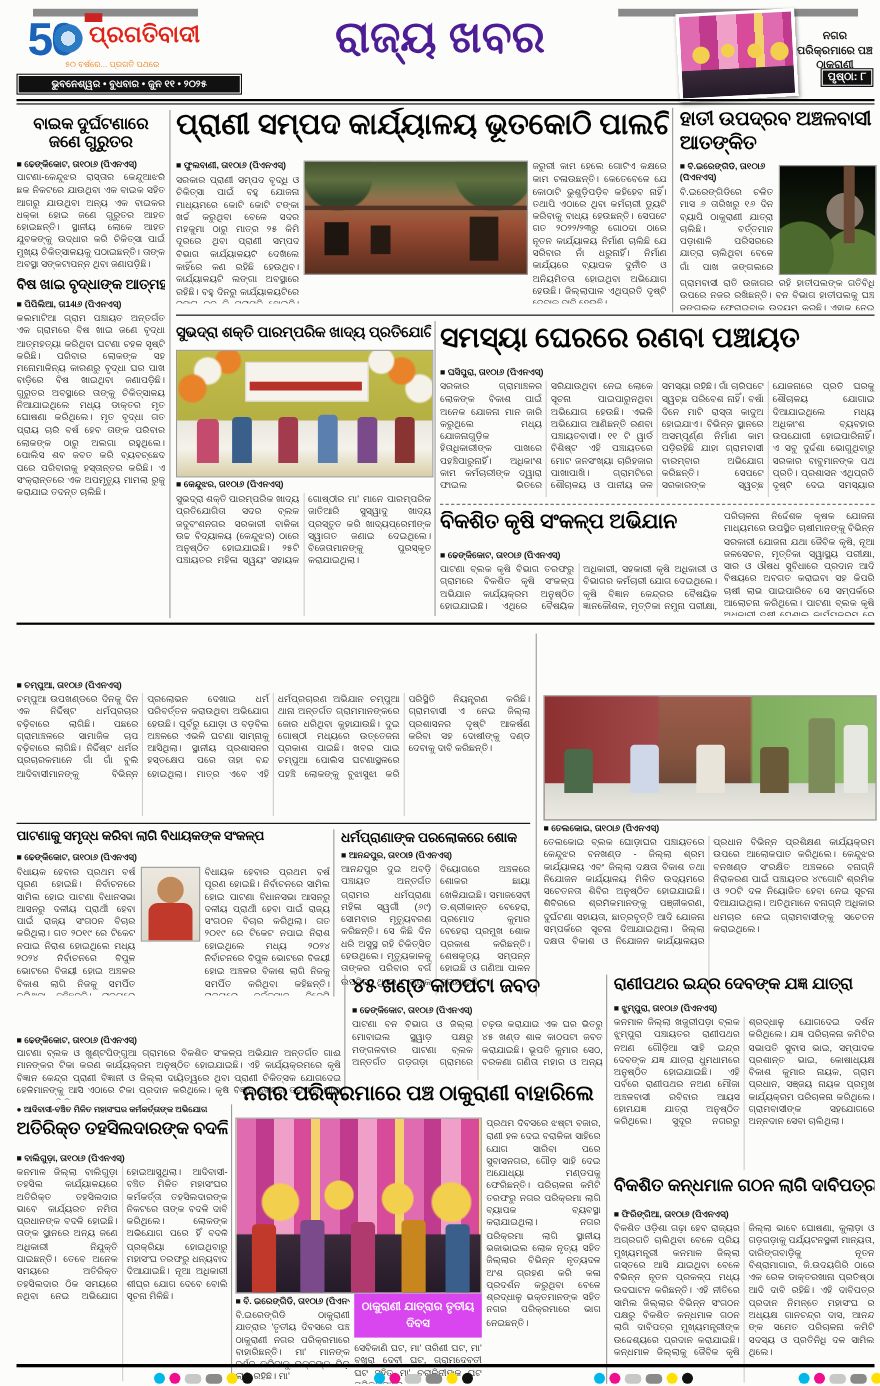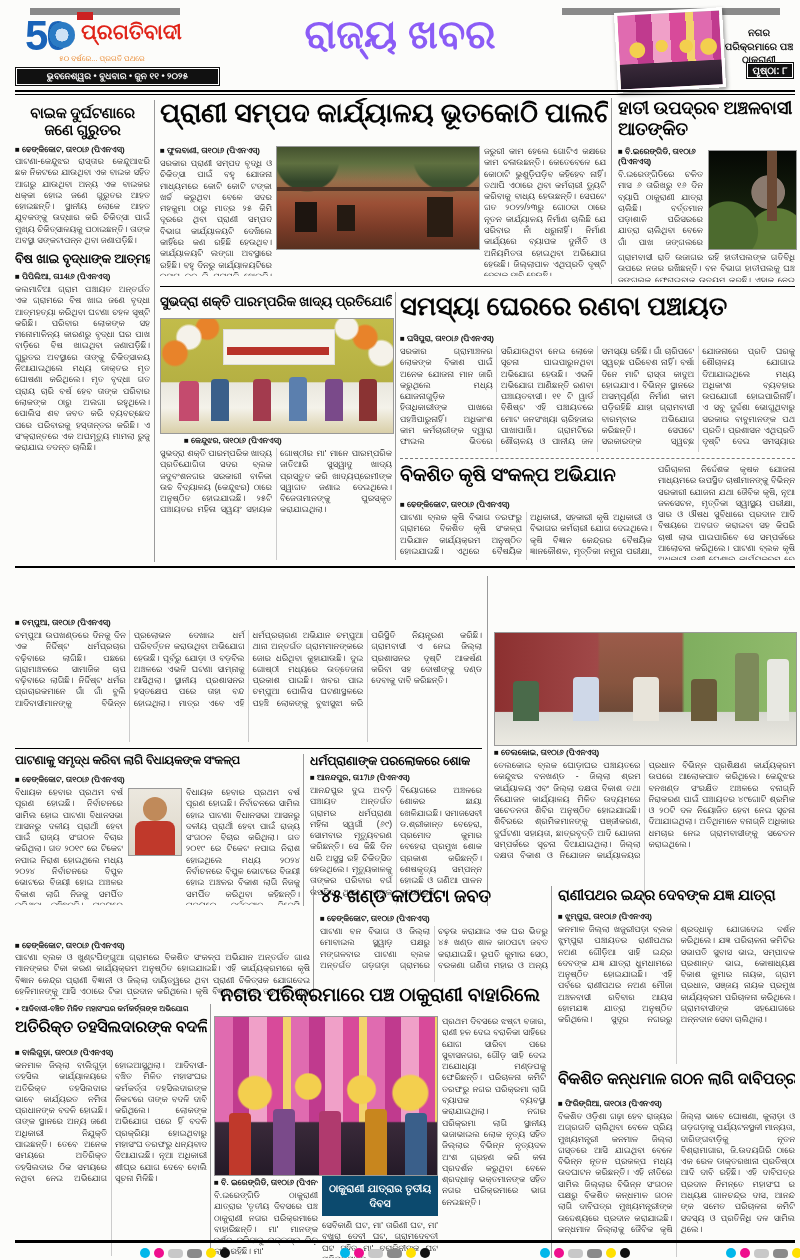--- a/index.html
+++ b/index.html
@@ -72,21 +72,21 @@
   <div class="abs" style="left:25px;top:14px;width:190px;height:52px;">
     <span class="abs" style="left:0;top:-2px;font-size:42px;font-weight:bold;color:#1a63b8;letter-spacing:-2px;">50</span>
     <span class="abs" style="left:24px;top:8px;width:26px;height:26px;border-radius:50%;background:radial-gradient(circle,#cfe2f5 0 35%,#2b7bc4 36% 70%,#164a86 71%);"></span>
     <span class="abs" style="left:52px;top:-2px;width:16px;height:8px;background:#c22;"></span>
     <span class="abs" style="left:56px;top:6px;font-size:21px;font-weight:bold;color:#e02318;white-space:nowrap;">ପ୍ରଗତିବାଦୀ</span>
     <span class="abs" style="left:34px;top:40px;font-size:7.5px;color:#e87f1e;white-space:nowrap;">୫୦ ବର୍ଷରେ... ପ୍ରଗତି ପଥରେ</span>
   </div>
 
   <div class="abs blackbox" style="left:15px;top:67px;width:205px;height:19px;font-size:9px;">ଭୁବନେଶ୍ୱର • ବୁଧବାର • ଜୁନ ୧୧ • ୨୦୨୫</div>
 
-  <div class="abs ctr" style="left:240px;top:12px;width:320px;height:58px;font-size:40px;font-weight:bold;color:#8b5cf6;overflow:hidden;white-space:nowrap;">ରାଜ୍ୟ ଖବର</div>
+  <div class="abs ctr" style="left:240px;top:12px;width:320px;height:58px;font-size:40px;font-weight:bold;color:#4c1d95;overflow:hidden;white-space:nowrap;">ରାଜ୍ୟ ଖବର</div>
 
   <div class="abs ph ph-festival" style="left:616px;top:10px;width:102px;height:74px;border:3px solid #fff;box-shadow:1px 2px 4px rgba(0,0,0,.45);transform:rotate(-3deg);"></div>
   <div class="abs ctr" style="left:724px;top:26px;width:70px;height:40px;font-size:10px;font-weight:bold;line-height:1.35;overflow:hidden;">ନଗର ପରିକ୍ରମାରେ ପଞ୍ଚ ଠାକୁରାଣୀ ବାହାରିଲେ</div>
   <div class="abs blackbox" style="left:746px;top:62px;width:48px;height:17px;font-size:10px;">ପୃଷ୍ଠା: ୮</div>
 
   <div class="abs hrule" style="left:15px;top:90px;width:780px;height:2px;"></div>
   <div class="abs hrule" style="left:15px;top:94px;width:780px;height:1px;"></div>
 
   <div class="abs vr" style="left:154px;top:100px;height:462px;"></div>
 
@@ -125,21 +125,21 @@
   <div class="abs ph ph-event1" style="left:160px;top:318px;width:232px;height:114px;">
     <i style="left:62px;top:10px;width:110px;height:34px;background:#f6f3ec;border:1px solid #ddd;"></i>
     <i style="left:66px;top:28px;width:102px;height:8px;background:#b8322a;"></i>
     <i class="person" style="left:18px;top:62px;width:20px;height:40px;background:#c44b6e;"></i>
     <i class="person" style="left:50px;top:60px;width:18px;height:42px;background:#3a5f8a;"></i>
     <i class="person" style="left:92px;top:60px;width:18px;height:42px;background:#a33b4e;"></i>
     <i class="person" style="left:128px;top:58px;width:18px;height:44px;background:#5b7fae;"></i>
     <i class="person" style="left:164px;top:60px;width:18px;height:42px;background:#7a4a8a;"></i>
     <i class="person" style="left:198px;top:60px;width:18px;height:42px;background:#8a3333;"></i>
   </div>
-  <div class="abs dl" style="left:160px;top:436px;width:232px;margin-left:24px;">■ କେନ୍ଦୁଝର, ତା୧୦ା୬ (ପିଏନଏସ୍)</div>
+  <div class="abs dl" style="left:160px;top:436px;width:232px;">■ କେନ୍ଦୁଝର, ତା୧୦ା୬ (ପିଏନଏସ୍)</div>
   <div class="abs bd c2" style="left:160px;top:448px;width:232px;height:112px;">ସୁଭଦ୍ରା ଶକ୍ତି ପାରମ୍ପରିକ ଖାଦ୍ୟ ପ୍ରତିଯୋଗିତା ସଦର ବ୍ଲକ ଜଦୁବଂଶନଗର ସରକାରୀ ବାଳିକା ଉଚ୍ଚ ବିଦ୍ୟାଳୟ (କେନ୍ଦୁଝର) ଠାରେ ଅନୁଷ୍ଠିତ ହୋଇଯାଇଛି। ୨୫ଟି ପଞ୍ଚାୟତର ମହିଳା ସ୍ୱୟଂ ସହାୟକ ଗୋଷ୍ଠୀର ମା' ମାନେ ପାରମ୍ପରିକ ଜାତିଆରି ସୁସ୍ୱାଦୁ ଖାଦ୍ୟ ପ୍ରସ୍ତୁତ କରି ଖାଦ୍ୟପ୍ରେମୀଙ୍କ ସ୍ୱାଗତ ଜଣାଇ ଦେଇଥିଲେ। ବିଜେତାମାନଙ୍କୁ ପୁରସ୍କୃତ କରାଯାଇଥିଲା।</div>
 
   <div class="abs vr" style="left:395px;top:292px;height:268px;"></div>
 
   <div class="abs hd nw" style="left:400px;top:292px;width:395px;height:38px;font-size:26px;">ସମସ୍ୟା ଘେରରେ ରଣବା ପଞ୍ଚାୟତ</div>
   <div class="abs dl" style="left:400px;top:334px;width:95px;">■ ଘସିପୁରା, ତା୧୦ା୬ (ପିଏନଏସ୍)</div>
   <div class="abs bd c4" style="left:400px;top:346px;width:395px;height:106px;">ସରକାର ଗ୍ରାମାଞ୍ଚଳର ଲୋକଙ୍କ ବିକାଶ ପାଇଁ ଅନେକ ଯୋଜନା ମାନ ଜାରି କରୁଥିଲେ ମଧ୍ୟ ଯୋଜନାଗୁଡ଼ିକ ହିତାଧିକାରୀଙ୍କ ପାଖରେ ପହଞ୍ଚିପାରୁନାହିଁ। ଅଧିକାଂଶ କାମ କର୍ମଚାରୀଙ୍କ ଦ୍ୱାରା ଫାଇଲ ଭିତରେ ସରିଯାଉଥିବା ନେଇ ଲୋକେ ସୂଚନା ପାଇପାରୁନଥିବା ଅଭିଯୋଗ ହେଉଛି। ଏଭଳି ଅଭିଯୋଗ ଆଣିଛନ୍ତି ରଣବା ପଞ୍ଚାୟତବାସୀ। ୧୧ ଟି ୱାର୍ଡ ବିଶିଷ୍ଟ ଏହି ପଞ୍ଚାୟତରେ ମୋଟ ଜନସଂଖ୍ୟା ଚାରିହଜାର ପାଖାପାଖି। ଗ୍ରାମଟିରେ ଶୌଚାଳୟ ଓ ପାନୀୟ ଜଳ ସମସ୍ୟା ରହିଛି। ଗାଁ ଚାରିପଟେ ସ୍ୱଚ୍ଛ ପରିବେଶ ନାହିଁ। ବର୍ଷା ଦିନେ ମାଟି ରାସ୍ତା କାଦୁଅ ହୋଇଯାଏ। ବିଭିନ୍ନ ସ୍ଥାନରେ ଅସମ୍ପୂର୍ଣ୍ଣ ନିର୍ମାଣ କାମ ପଡ଼ିରହିଛି ଯାହା ଗ୍ରାମବାସୀ ବାରମ୍ବାର ଅଭିଯୋଗ କରିଛନ୍ତି। ସେପଟେ ସରକାରଙ୍କ ସ୍ୱଚ୍ଛ ଯୋଜନାରେ ପ୍ରତି ଘରକୁ ଶୌଚାଳୟ ଯୋଗାଇ ଦିଆଯାଇଥିଲେ ମଧ୍ୟ ଅଧିକାଂଶ ବ୍ୟବହାର ଉପଯୋଗୀ ହୋଇପାରିନାହିଁ। ଏ ସବୁ ଦୁର୍ଦ୍ଦଶା ଭୋଗୁଥିବାରୁ ସରକାର ବାବୁମାନଙ୍କ ପଥ ପ୍ରତି। ପ୍ରଶାସନ ଏଥିପ୍ରତି ଦୃଷ୍ଟି ଦେଇ ସମସ୍ୟାର ସମାଧାନ କରିବାକୁ ଗ୍ରାମବାସୀ ଦାବି କରିଛନ୍ତି।</div>
 
   <div class="abs dashedrule" style="left:400px;top:458px;width:395px;"></div>
 
@@ -160,21 +160,21 @@
   <div class="abs ph ph-portrait" style="left:128px;top:788px;width:52px;height:66px;">
     <i style="left:14px;top:8px;width:24px;height:24px;border-radius:50%;background:#c08a5a;"></i>
     <i style="left:6px;top:32px;width:40px;height:34px;border-radius:8px 8px 0 0;background:#c0392b;"></i>
   </div>
   <div class="abs bd" style="left:15px;top:787px;width:108px;height:118px;">ବିଧାୟକ ହେବାର ପ୍ରଥମ ବର୍ଷ ପୂରଣ ହୋଇଛି। ନିର୍ବାଚନରେ ସାମିଲ ହୋଇ ପାଟଣା ବିଧାନସଭା ଆସନରୁ ଦଳୀୟ ପ୍ରାର୍ଥୀ ହେବା ପାଇଁ ରାଜ୍ୟ ସଂଗଠନ ବିଚାର କରିଥିଲା। ଗତ ୨୦୧୯ ରେ ଟିକେଟ ନପାଇ ନିରାଶ ହୋଇଥିଲେ ମଧ୍ୟ ୨୦୨୪ ନିର୍ବାଚନରେ ବିପୁଳ ଭୋଟରେ ବିଜୟୀ ହୋଇ ଅଞ୍ଚଳର ବିକାଶ ଲାଗି ନିଜକୁ ସମର୍ପିତ କରିଥିବା କହିଛନ୍ତି। ରାଜ୍ୟରେ ବର୍ତ୍ତମାନ ବିଜେପି ସରକାର ଥିବାରୁ ପାଟଣାର ସର୍ବାଙ୍ଗୀନ ଉନ୍ନତି ହିଁ ତାଙ୍କ ଲକ୍ଷ୍ୟ। ପାଟଣାକୁ ସମୃଦ୍ଧ କରିବା ହିଁ ତାଙ୍କ ସଂକଳ୍ପ ବୋଲି ସେ ସ୍ପଷ୍ଟ କରିଛନ୍ତି।</div>
   <div class="abs bd" style="left:186px;top:787px;width:114px;height:118px;">ବିଧାୟକ ହେବାର ପ୍ରଥମ ବର୍ଷ ପୂରଣ ହୋଇଛି। ନିର୍ବାଚନରେ ସାମିଲ ହୋଇ ପାଟଣା ବିଧାନସଭା ଆସନରୁ ଦଳୀୟ ପ୍ରାର୍ଥୀ ହେବା ପାଇଁ ରାଜ୍ୟ ସଂଗଠନ ବିଚାର କରିଥିଲା। ଗତ ୨୦୧୯ ରେ ଟିକେଟ ନପାଇ ନିରାଶ ହୋଇଥିଲେ ମଧ୍ୟ ୨୦୨୪ ନିର୍ବାଚନରେ ବିପୁଳ ଭୋଟରେ ବିଜୟୀ ହୋଇ ଅଞ୍ଚଳର ବିକାଶ ଲାଗି ନିଜକୁ ସମର୍ପିତ କରିଥିବା କହିଛନ୍ତି। ରାଜ୍ୟରେ ବର୍ତ୍ତମାନ ବିଜେପି ସରକାର ଥିବାରୁ ପାଟଣାର ସର୍ବାଙ୍ଗୀନ ଉନ୍ନତି ହିଁ ତାଙ୍କ ଲକ୍ଷ୍ୟ। ପାଟଣାକୁ ସମୃଦ୍ଧ କରିବା ହିଁ ତାଙ୍କ ସଂକଳ୍ପ ବୋଲି ସେ ସ୍ପଷ୍ଟ କରିଛନ୍ତି।</div>
 
   <div class="abs vr" style="left:303px;top:754px;height:152px;"></div>
 
   <div class="abs hd nw" style="left:310px;top:754px;width:172px;height:16px;font-size:12.5px;">ଧର୍ମପ୍ରାଣାଙ୍କ ପରଲୋକରେ ଶୋକ</div>
-  <div class="abs dl" style="left:310px;top:773px;width:172px;">■ ଆନନ୍ଦପୁର, ତା17ା୬ (ପିଏନଏସ୍)</div>
+  <div class="abs dl" style="left:310px;top:773px;width:172px;">■ ଆନନ୍ଦପୁର, ତା୧୦ା9 (ପିଏନଏସ୍)</div>
   <div class="abs bd c2" style="left:310px;top:785px;width:172px;height:120px;">ଆନନ୍ଦପୁର ଦୁଇ ଅବଡ଼ି ପଞ୍ଚାୟତ ଅନ୍ତର୍ଗତ ଗ୍ରାମର ଧର୍ମପ୍ରାଣା ମହିଳା ସ୍ୱର୍ଗୀ (୬୯) ସୋମବାର ମୃତ୍ୟୁବରଣ କରିଛନ୍ତି। ସେ କିଛି ଦିନ ଧରି ଅସୁସ୍ଥ ରହି ଚିକିତ୍ସିତ ହେଉଥିଲେ। ମୃତ୍ୟୁକାଳକୁ ତାଙ୍କର ପରିବାର ବର୍ଗ ଉପସ୍ଥିତ ଥିଲେ। ତାଙ୍କ ବିୟୋଗରେ ଅଞ୍ଚଳରେ ଶୋକର ଛାୟା ଖେଳିଯାଇଛି। ସମାଜସେବୀ ଡ.ଶ୍ରୀକାନ୍ତ ବେହେରା, ପ୍ରମୋଦ କୁମାର ବେହେରା ପ୍ରମୁଖ ଶୋକ ପ୍ରକାଶ କରିଛନ୍ତି। ଶେଷକୃତ୍ୟ ସମ୍ପନ୍ନ ହୋଇଛି ଓ ଗଣିଆ ପାଳନ କରାଯାଇଛି।</div>
 
   <div class="abs vr" style="left:487px;top:576px;height:330px;"></div>
 
   <div class="abs ph ph-meeting" style="left:494px;top:632px;width:301px;height:112px;">
     <i class="person" style="left:18px;top:48px;width:26px;height:40px;background:#4a6a4a;"></i>
     <i class="person" style="left:78px;top:44px;width:26px;height:44px;background:#cfd8e8;"></i>
     <i class="person" style="left:138px;top:44px;width:26px;height:44px;background:#e8e4da;"></i>
     <i class="person" style="left:196px;top:46px;width:26px;height:42px;background:#6a5a3a;"></i>
     <i class="person" style="left:240px;top:20px;width:24px;height:68px;background:#7d8a5a;"></i>
@@ -209,25 +209,25 @@
   <div class="abs ph ph-festival" style="left:214px;top:1016px;width:222px;height:158px;">
     <i class="person" style="left:14px;top:96px;width:22px;height:62px;background:#c0392b;"></i>
     <i class="person" style="left:58px;top:92px;width:22px;height:66px;background:#7a4a8a;"></i>
     <i class="person" style="left:104px;top:94px;width:22px;height:64px;background:#b03a6e;"></i>
     <i class="person" style="left:150px;top:92px;width:22px;height:66px;background:#c8861e;"></i>
     <i class="person" style="left:190px;top:96px;width:22px;height:62px;background:#3a5f8a;"></i>
   </div>
   <div class="abs bd" style="left:442px;top:1016px;width:104px;height:242px;">ପ୍ରଥମ ଦିବସରେ ଝଷ୍ଟା ବଜାର, ରାଣୀ ହଳ ଦେଇ ବରାଳିକା ସାହିରେ ଯୋଗ ସାରିବା ପରେ ସୁବାସନଗର, ଗୌଡ଼ ସାହି ଦେଇ ଅଯୋଧ୍ୟା ମଣ୍ଡପକୁ ଫେରିଛନ୍ତି। ପରିଚାଳନା କମିଟି ତରଫରୁ ନଗର ପରିକ୍ରମା ଲାଗି ବ୍ୟାପକ ବ୍ୟବସ୍ଥା କରାଯାଇଥିଲା। ନଗର ପରିକ୍ରମା ଲାଗି ସ୍ଥାନୀୟ ଭଜାଭାଇଲ ଲୋକ ନୃତ୍ୟ ସହିତ ଜିଲ୍ଲାର ବିଭିନ୍ନ ନୃତ୍ୟଦଳ ଅଂଶ ଗ୍ରହଣ କରି କଳା ପ୍ରଦର୍ଶନ କରୁଥିବା ବେଳେ ଶ୍ରଦ୍ଧାଳୁ ଭକ୍ତମାନଙ୍କ ସହିତ ନଗର ପରିକ୍ରମାରେ ଭାଗ ନେଇଛନ୍ତି।</div>
   <div class="abs dl" style="left:214px;top:1178px;width:104px;">■ ବି. ଇରେଙ୍ଗିଡି, ତା୧୦ା୬ (ପିଏନଏସ୍)</div>
   <div class="abs bd" style="left:214px;top:1190px;width:104px;height:68px;">ବି.ଇରେଙ୍ଗିଡି ଠାକୁରାଣୀ ଯାତ୍ରାର 'ତୃତୀୟ ଦିବସରେ ପଞ୍ଚ ଠାକୁରାଣୀ ନଗର ପରିକ୍ରମାରେ ବାହାରିଛନ୍ତି। ମା' ମାନଙ୍କ ଦର୍ଶନ କରିବାକୁ ଭକ୍ତଙ୍କ ଭିଡ଼ ଲାଗି ରହିଛି। ମା'</div>
-  <div class="abs ctr" style="left:322px;top:1176px;width:116px;height:40px;background:#0c4a6e;color:#fff;font-weight:bold;font-size:10.5px;line-height:1.4;display:flex;align-items:center;justify-content:center;overflow:hidden;">ଠାକୁରାଣୀ ଯାତ୍ରାର ତୃତୀୟ ଦିବସ</div>
+  <div class="abs ctr" style="left:322px;top:1176px;width:116px;height:40px;background:#d946ef;color:#fff;font-weight:bold;font-size:10.5px;line-height:1.4;display:flex;align-items:center;justify-content:center;overflow:hidden;">ଠାକୁରାଣୀ ଯାତ୍ରାର ତୃତୀୟ ଦିବସ</div>
   <div class="abs bd" style="left:322px;top:1220px;width:116px;height:38px;">ସେବିକାଣି ଘଟ, ମା' ତାରିଣୀ ଘଟ, ମା' ବଖୁରା ଦେବୀ ଘଟ, ଗ୍ରାମଦେବତୀ ଘଟ ସହିତ ମା' ଚରାଳିନୀଙ୍କ ଘଟ ପରିକ୍ରମାରେ</div>
 
   <div class="abs hd nw" style="left:558px;top:1070px;width:237px;height:26px;font-size:16px;">ବିକଶିତ କନ୍ଧମାଳ ଗଠନ ଲାଗି ଦାବିପତ୍ର</div>
-  <div class="abs dl" style="left:558px;top:1099px;width:237px;">■ ଫିରିଙ୍ଗିଆ, ତା୧୦ା3 (ପିଏନଏସ୍)</div>
+  <div class="abs dl" style="left:558px;top:1099px;width:237px;">■ ଫିରିଙ୍ଗିଆ, ତା୧୦ା୬ (ପିଏନଏସ୍)</div>
   <div class="abs bd c2" style="left:558px;top:1111px;width:237px;height:146px;">ବିକଶିତ ଓଡ଼ିଶା ଗଢ଼ା ହେବ ରାଜ୍ୟର ଅଗ୍ରଗତି ଚାଲିଥିବା ବେଳେ ପ୍ରିୟ ମୁଖ୍ୟମନ୍ତ୍ରୀ କନମାଳ ଜିଲ୍ଲା ଗସ୍ତରେ ଆସି ଯାଇଥିବା ବେଳେ ବିଭିନ୍ନ ନୂତନ ପ୍ରକଳ୍ପ ମଧ୍ୟ ଉଦଘାଟନ କରିଛନ୍ତି। ଏହି ନୀତିରେ ସାମିଲ ଜିଲ୍ଲାର ବିଭିନ୍ନ ସଂଗଠନ ପକ୍ଷରୁ ବିକଶିତ କନ୍ଧମାଳ ଗଠନ ଲାଗି ଦାବିପତ୍ର ମୁଖ୍ୟମନ୍ତ୍ରୀଙ୍କ ଉଦ୍ଦେଶ୍ୟରେ ପ୍ରଦାନ କରାଯାଇଛି। କନ୍ଧମାଳ ଜିଲ୍ଲାକୁ ଜୈବିକ କୃଷି ଜିଲ୍ଲା ଭାବେ ଘୋଷଣା, କୁଲାଡ଼ା ଓ ଗଡ଼ଗଡ଼ାକୁ ପର୍ଯ୍ୟଟନସ୍ଥଳୀ ମାନ୍ୟତା, ଦାରିଙ୍ଗବାଡ଼ିକୁ ନୂତନ ବିଶ୍ରାମାଗାର, ଜି.ଉଦୟଗିରି ଠାରେ ଏକ ରେଳ ଡାକ୍ତରଖାନା ପ୍ରତିଷ୍ଠା ଆଦି ଦାବି ରହିଛି। ଏହି ଦାବିପତ୍ର ପ୍ରଦାନ ନିମନ୍ତେ ମହାସଂଘ ର ଅଧ୍ୟକ୍ଷ ଗାନଚନ୍ଦ୍ର ଦାସ, ଆନନ୍ଦ ଙ୍କ ସମେତ ପରିଚାଳନା କମିଟି ସଦସ୍ୟ ଓ ପ୍ରତିନିଧି ଦଳ ସାମିଲ ଥିଲେ।</div>
 
   <div class="abs hrule" style="left:15px;top:1240px;width:780px;height:3px;"></div>
   <div class="abs reg" style="left:140px;top:1248px;">
     <b style="background:#00b7ea"></b>
     <b style="background:#ef0f8e"></b>
     <u style="background:#c8c8c8"></u>
     <u style="background:#8a8a8a"></u>
     <b style="background:#ffe000"></b>
     <b style="background:#111"></b>

